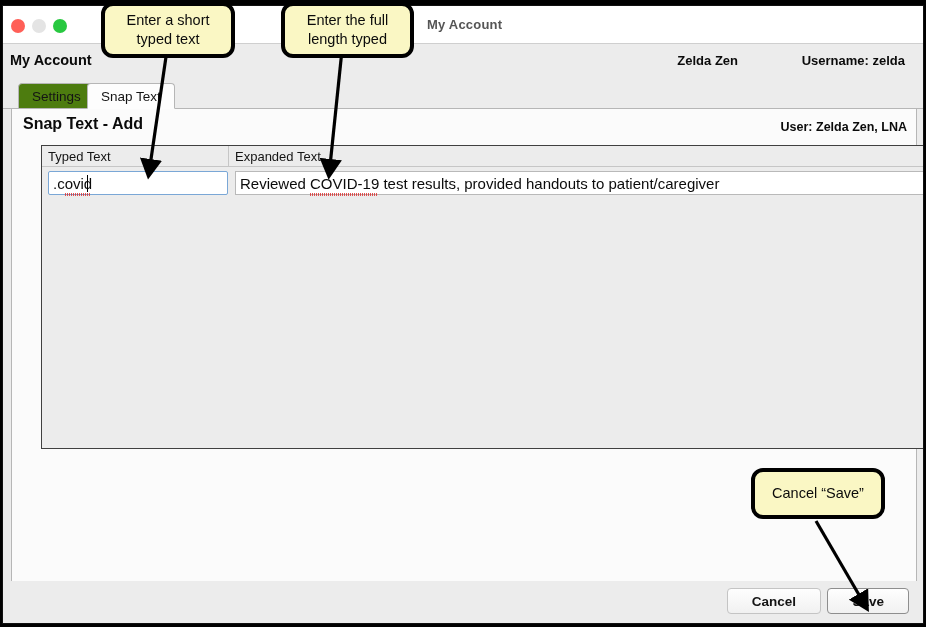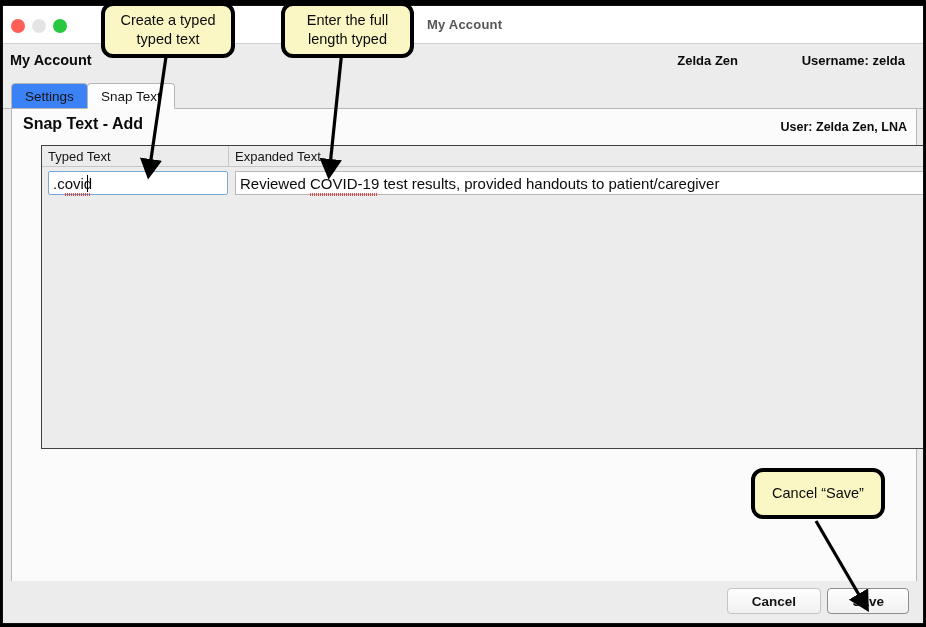--- a/index.html
+++ b/index.html
@@ -107,22 +107,22 @@
     line-height: 25px;
     font-size: 13.5px;
     color: #141414;
     border: 1px solid #b6b6b6;
     border-top-left-radius: 4px;
     border-top-right-radius: 4px;
     white-space: nowrap;
     cursor: default;
   }
   .tab.inactive {
-    left: 8px;
-    background: #3b82f6;
+    left: 15px;
+    background: #4d7c0f;
     border-bottom-color: #b6b6b6;
   }
   .tab.active {
     left: 84px;
     background: #fdfdfd;
     border-bottom: 1px solid #fdfdfd;
     z-index: 3;
   }
 
   
@@ -342,17 +342,17 @@
     <defs>
       <marker id="ah" markerWidth="7" markerHeight="7" refX="2.2" refY="3.5" orient="auto" markerUnits="strokeWidth">
         <path d="M0,0 L0,7 L6.5,3.5 z" fill="#000"></path>
       </marker>
     </defs>
     <path d="M167,50 L150,166" stroke="#000" stroke-width="3.2" fill="none" marker-end="url(#ah)"></path>
     <path d="M342,50 L330,166" stroke="#000" stroke-width="3.2" fill="none" marker-end="url(#ah)"></path>
     <path d="M816,521 L862,600" stroke="#000" stroke-width="3.2" fill="none" marker-end="url(#ah)"></path>
   </svg>
 
-  <div class="callout" id="callout-typed">Create a typed typed text</div>
+  <div class="callout" id="callout-typed">Enter a short typed text</div>
   <div class="callout" id="callout-expanded">Enter the full length typed</div>
   <div class="callout" id="callout-save">Cancel “Save”</div>
 
 </div>
 
 </body></html>

